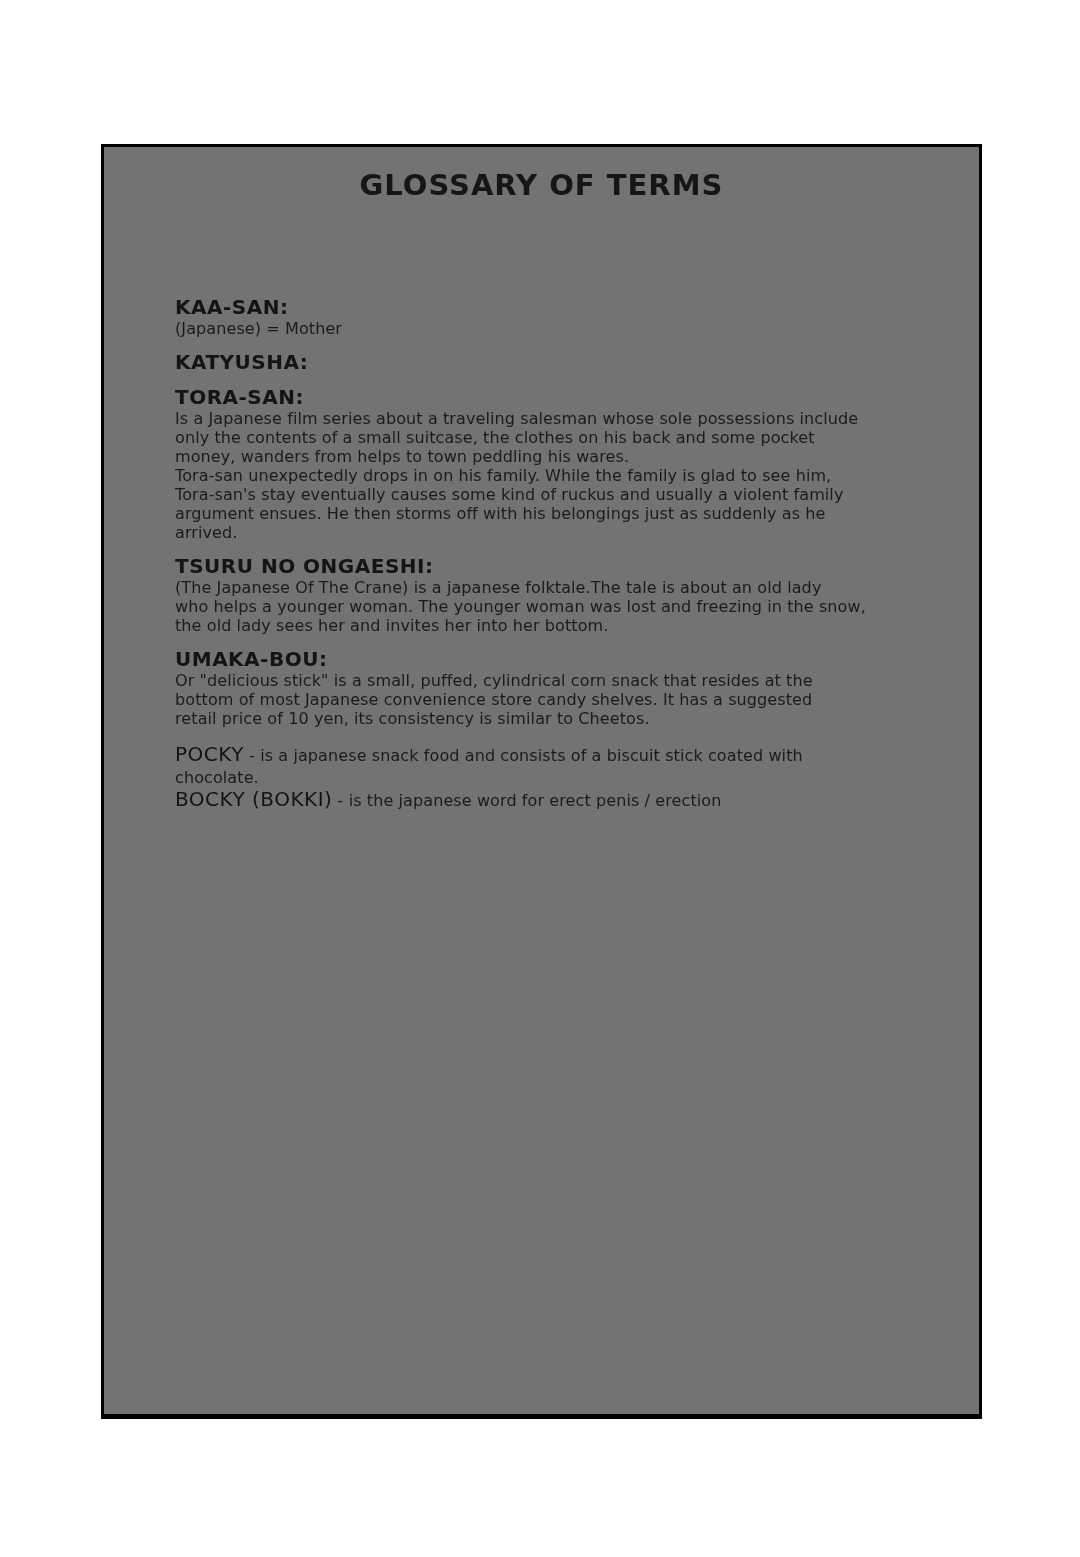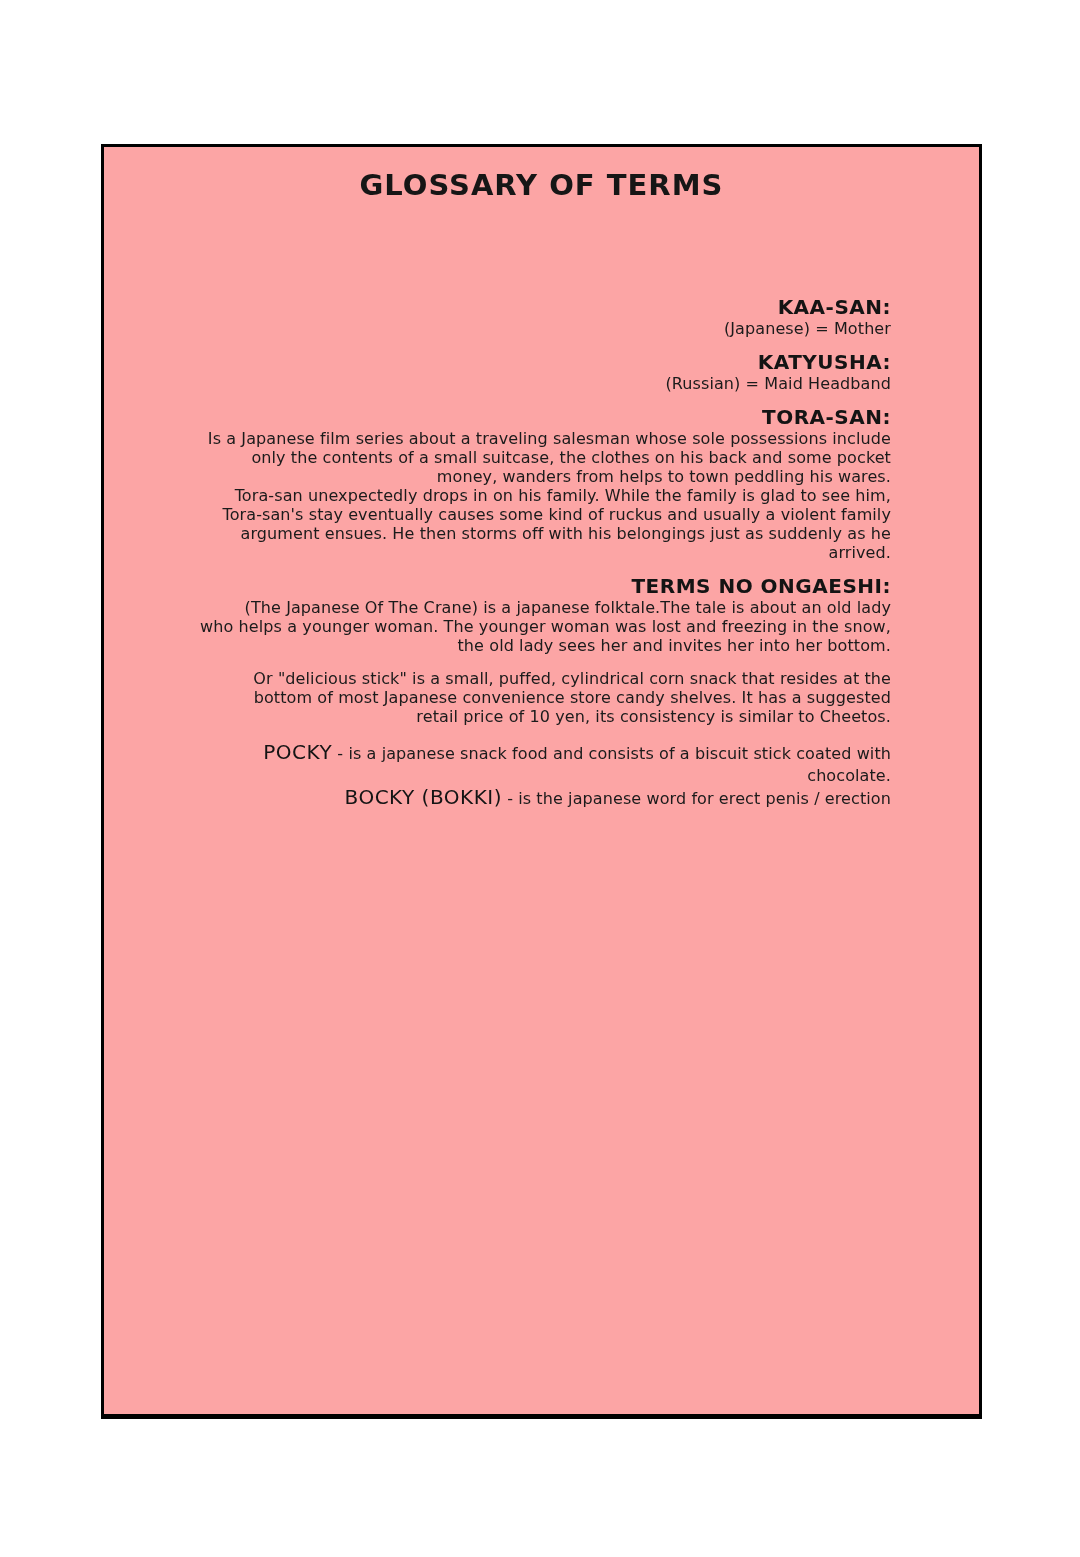--- a/index.html
+++ b/index.html
@@ -16,37 +16,36 @@
   }
   .page-frame {
     position: absolute;
     left: 101px;
     top: 144px;
     width: 881px;
     height: 1275px;
     box-sizing: border-box;
     border: 3px solid #000000;
     border-bottom-width: 5px;
-    background: #fca5a5;
+    background: #737373;
   }
   .page-title {
     margin: 21px 0 95px 0;
     text-align: center;
     font-size: 29px;
     line-height: 34px;
     font-weight: 700;
     letter-spacing: 1px;
     color: #161616;
   }
   .entries {
     padding: 0 88px 0 71px;
   }
   .entry {
     margin: 0 0 14px 0;
-    text-align: right;
   }
   .term-heading {
     margin: 0 0 1px 0;
     font-size: 20px;
     line-height: 21px;
     font-weight: 700;
     letter-spacing: 0.5px;
     color: #141414;
     white-space: nowrap;
   }
@@ -79,42 +78,42 @@
 
   <div class="entries">
 
     <section class="entry">
       <h2 class="term-heading">KAA-SAN:</h2>
       <p class="definition-line">(Japanese) = Mother</p>
     </section>
 
     <section class="entry">
       <h2 class="term-heading">KATYUSHA:</h2>
-      <p class="definition-line">(Russian) = Maid Headband</p>
     </section>
 
     <section class="entry">
       <h2 class="term-heading">TORA-SAN:</h2>
       <p class="definition-line">Is a Japanese film series about a traveling salesman whose sole possessions include</p>
       <p class="definition-line">only the contents of a small suitcase, the clothes on his back and some pocket</p>
       <p class="definition-line">money, wanders from helps to town peddling his wares.</p>
       <p class="definition-line">Tora-san unexpectedly drops in on his family. While the family is glad to see him,</p>
       <p class="definition-line">Tora-san's stay eventually causes some kind of ruckus and usually a violent family</p>
       <p class="definition-line">argument ensues. He then storms off with his belongings just as suddenly as he</p>
       <p class="definition-line">arrived.</p>
     </section>
 
     <section class="entry">
-      <h2 class="term-heading">TERMS NO ONGAESHI:</h2>
+      <h2 class="term-heading">TSURU NO ONGAESHI:</h2>
       <p class="definition-line">(The Japanese Of The Crane) is a japanese folktale.The tale is about an old lady</p>
       <p class="definition-line">who helps a younger woman. The younger woman was lost and freezing in the snow,</p>
       <p class="definition-line">the old lady sees her and invites her into her bottom.</p>
     </section>
 
     <section class="entry">
+      <h2 class="term-heading">UMAKA-BOU:</h2>
       <p class="definition-line">Or "delicious stick" is a small, puffed, cylindrical corn snack that resides at the</p>
       <p class="definition-line">bottom of most Japanese convenience store candy shelves. It has a suggested</p>
       <p class="definition-line">retail price of 10 yen, its consistency is similar to Cheetos.</p>
     </section>
 
     <section class="entry">
       <p class="inline-entry">
         <span class="inline-term">POCKY</span>
         <span>- is a japanese snack food and consists of a biscuit stick coated with</span>
       </p>

